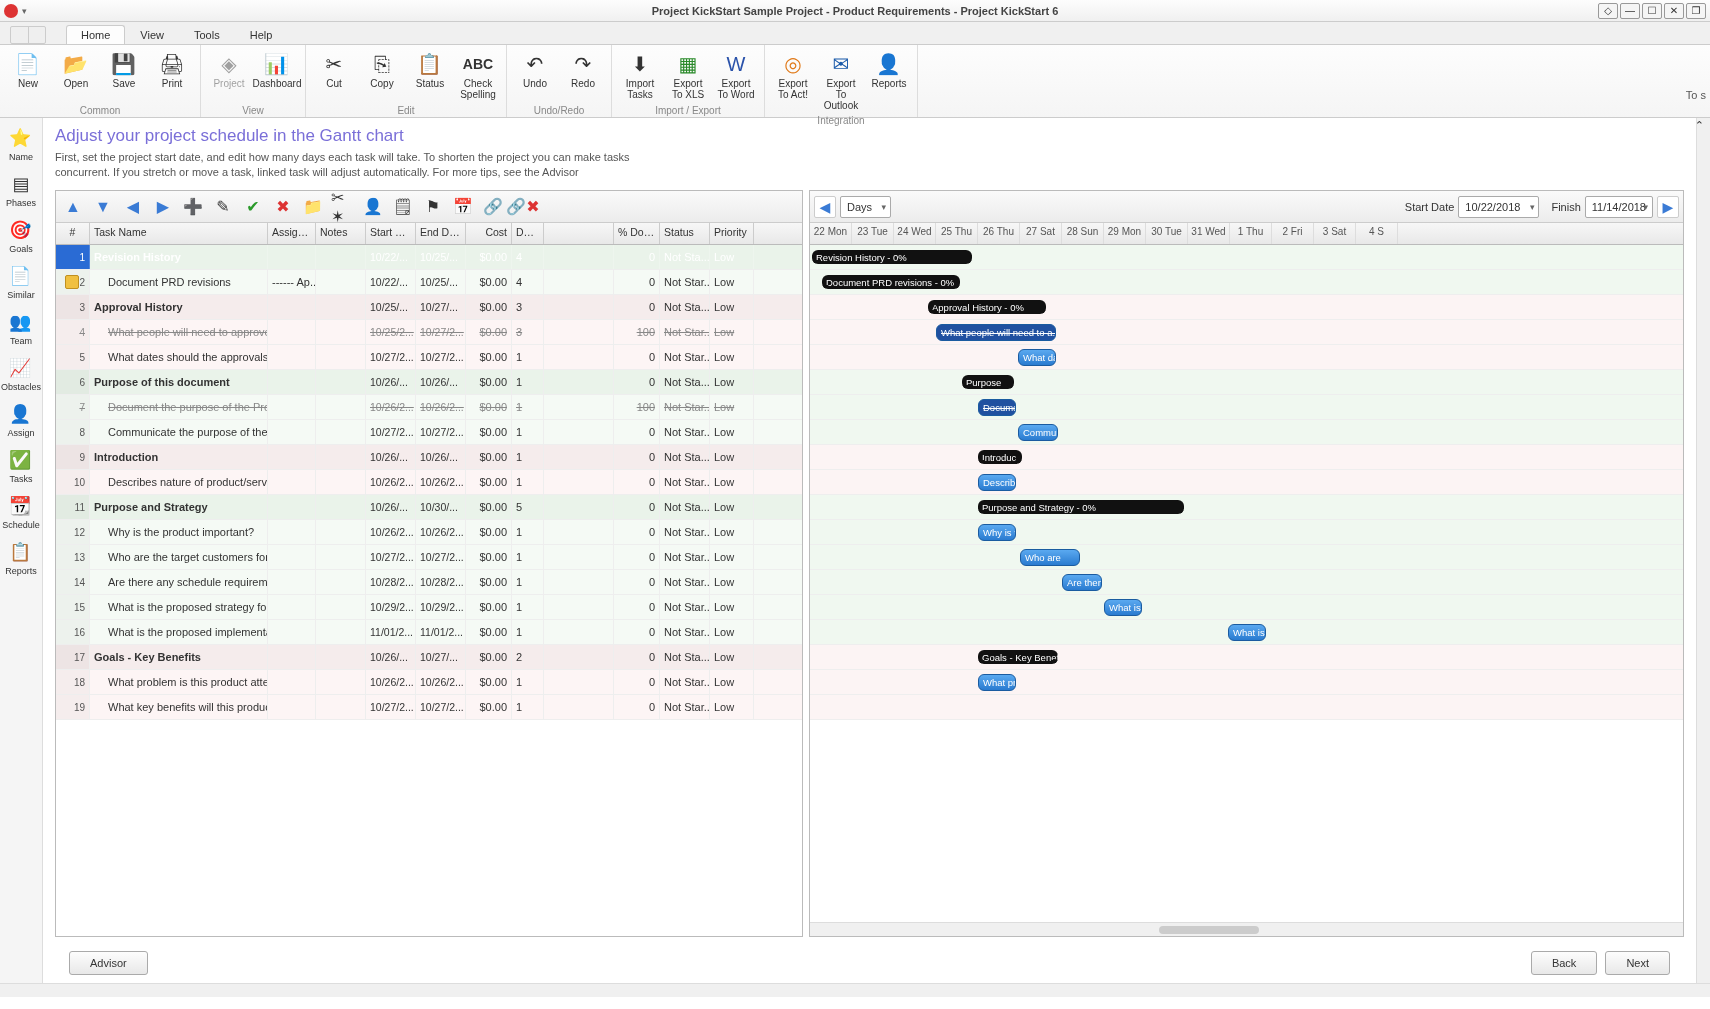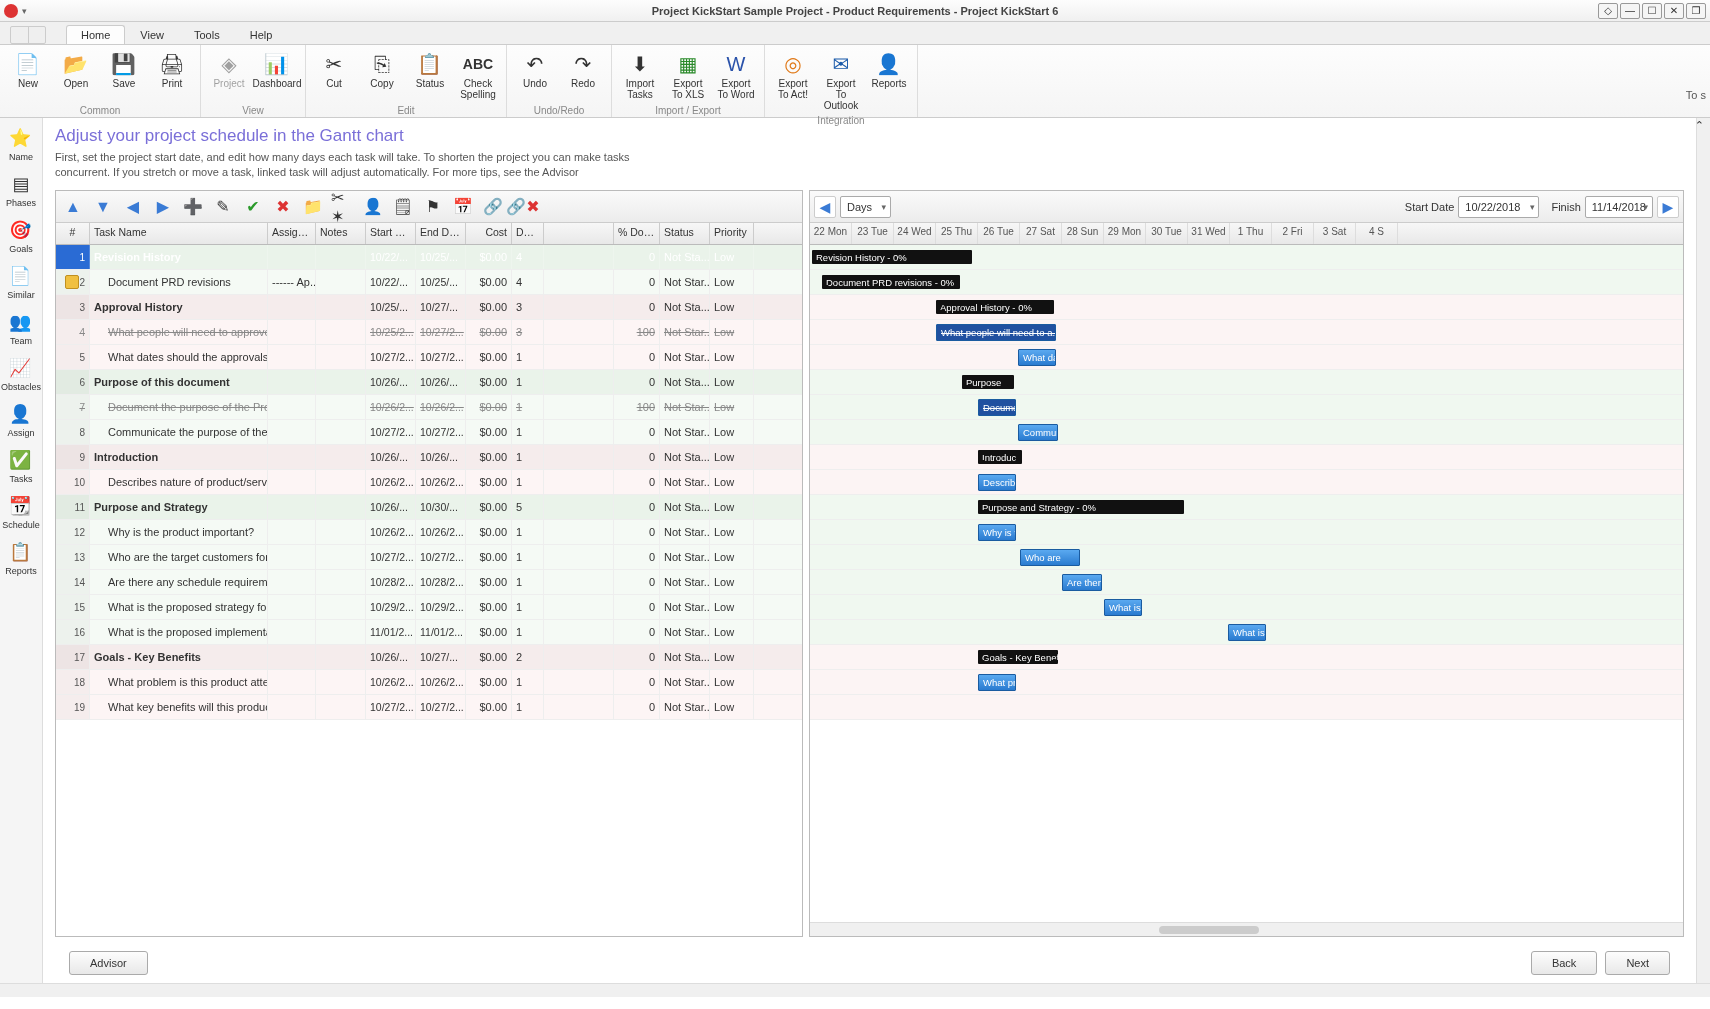--- a/index.html
+++ b/index.html
@@ -100,21 +100,21 @@
 .row-icon{ width:14px; height:14px; background:#f0c040; border:1px solid #c09020; border-radius:2px; display:inline-block;}
 
 
 .gantt-dates{ height:22px; background:linear-gradient(#f7f7f7,#e8e8e8); border-bottom:1px solid #bbb; display:flex;}
 .gd{ width:42px; border-right:1px solid #ddd; font-size:10px; color:#555; text-align:center; padding-top:3px; overflow:hidden; white-space:nowrap;}
 
 .gantt-body{ flex:1; position:relative; overflow:hidden;}
 .gantt-row{ height:25px; border-bottom:1px solid #eee; position:relative;}
 .gantt-row.green{ background:#f0f8f0;}
 .gantt-row.pink{ background:#fcf4f4;}
-.bar{ position:absolute; top:4px; height:17px; border-radius:1px; font-size:9.5px; color:#fff; display:flex; align-items:center; padding:0 4px; overflow:hidden; white-space:nowrap;}
+.bar{ position:absolute; top:4px; height:17px; border-radius:6px; font-size:9.5px; color:#fff; display:flex; align-items:center; padding:0 4px; overflow:hidden; white-space:nowrap;}
 .bar.summary{ background:#111; height:14px; top:5px;}
 .bar.summary::before,.bar.summary::after{ content:""; position:absolute; bottom:-4px; width:0; height:0; border:4px solid transparent; border-top-color:#111;}
 .bar.summary::before{left:-1px;} .bar.summary::after{right:-1px;}
 .bar.task{ background:linear-gradient(#5aa9f0,#2a7bd0); border:1px solid #1a5ba0;}
 .bar.strike{ background:#2050a0; text-decoration:line-through;}
 .gantt-scroll{ height:14px; background:#f0f0f0; border-top:1px solid #ddd; position:relative;}
 .gantt-scroll-thumb{ position:absolute; left:40%; width:100px; height:8px; top:3px; background:#ccc; border-radius:4px;}
 
 
 .bottom-bar{ height:40px; display:flex; align-items:center; padding:0 14px; gap:8px;}
@@ -678,40 +678,40 @@
                 <span>11/14/2018</span>
               </div>
             <div class="nav-arrow">▶</div>
           </div>
         </div>
         <div class="gantt-dates" id="gantt-dates">
             <div class="gd">22 Mon</div>
             <div class="gd">23 Tue</div>
             <div class="gd">24 Wed</div>
             <div class="gd">25 Thu</div>
-            <div class="gd">26 Tue</div>
+            <div class="gd">26 Thu</div>
             <div class="gd">27 Sat</div>
             <div class="gd">28 Sun</div>
             <div class="gd">29 Mon</div>
             <div class="gd">30 Tue</div>
             <div class="gd">31 Wed</div>
             <div class="gd">1 Thu</div>
             <div class="gd">2 Fri</div>
             <div class="gd">3 Sat</div>
             <div class="gd">4 S</div>
           </div>
         <div class="gantt-body" id="gantt-body">
             <div class="gantt-row green">
               <div class="bar summary" style="left: 2px; width: 160px;">Revision History - 0%</div>
             </div>
             <div class="gantt-row green">
               <div class="bar summary" style="left: 12px; width: 138px;">Document PRD revisions - 0%</div>
             </div>
             <div class="gantt-row pink">
-              <div class="bar summary" style="left: 126px; width: 118px;">Approval History - 0%</div>
+              <div class="bar summary" style="left: 118px; width: 118px;">Approval History - 0%</div>
             </div>
             <div class="gantt-row pink">
               <div class="bar task strike" style="left: 126px; width: 120px;">What people will need to a...</div>
             </div>
             <div class="gantt-row pink">
               <div class="bar task" style="left: 208px; width: 38px;">What da</div>
             </div>
             <div class="gantt-row green">
               <div class="bar summary" style="left: 152px; width: 52px;">Purpose</div>
             </div>

